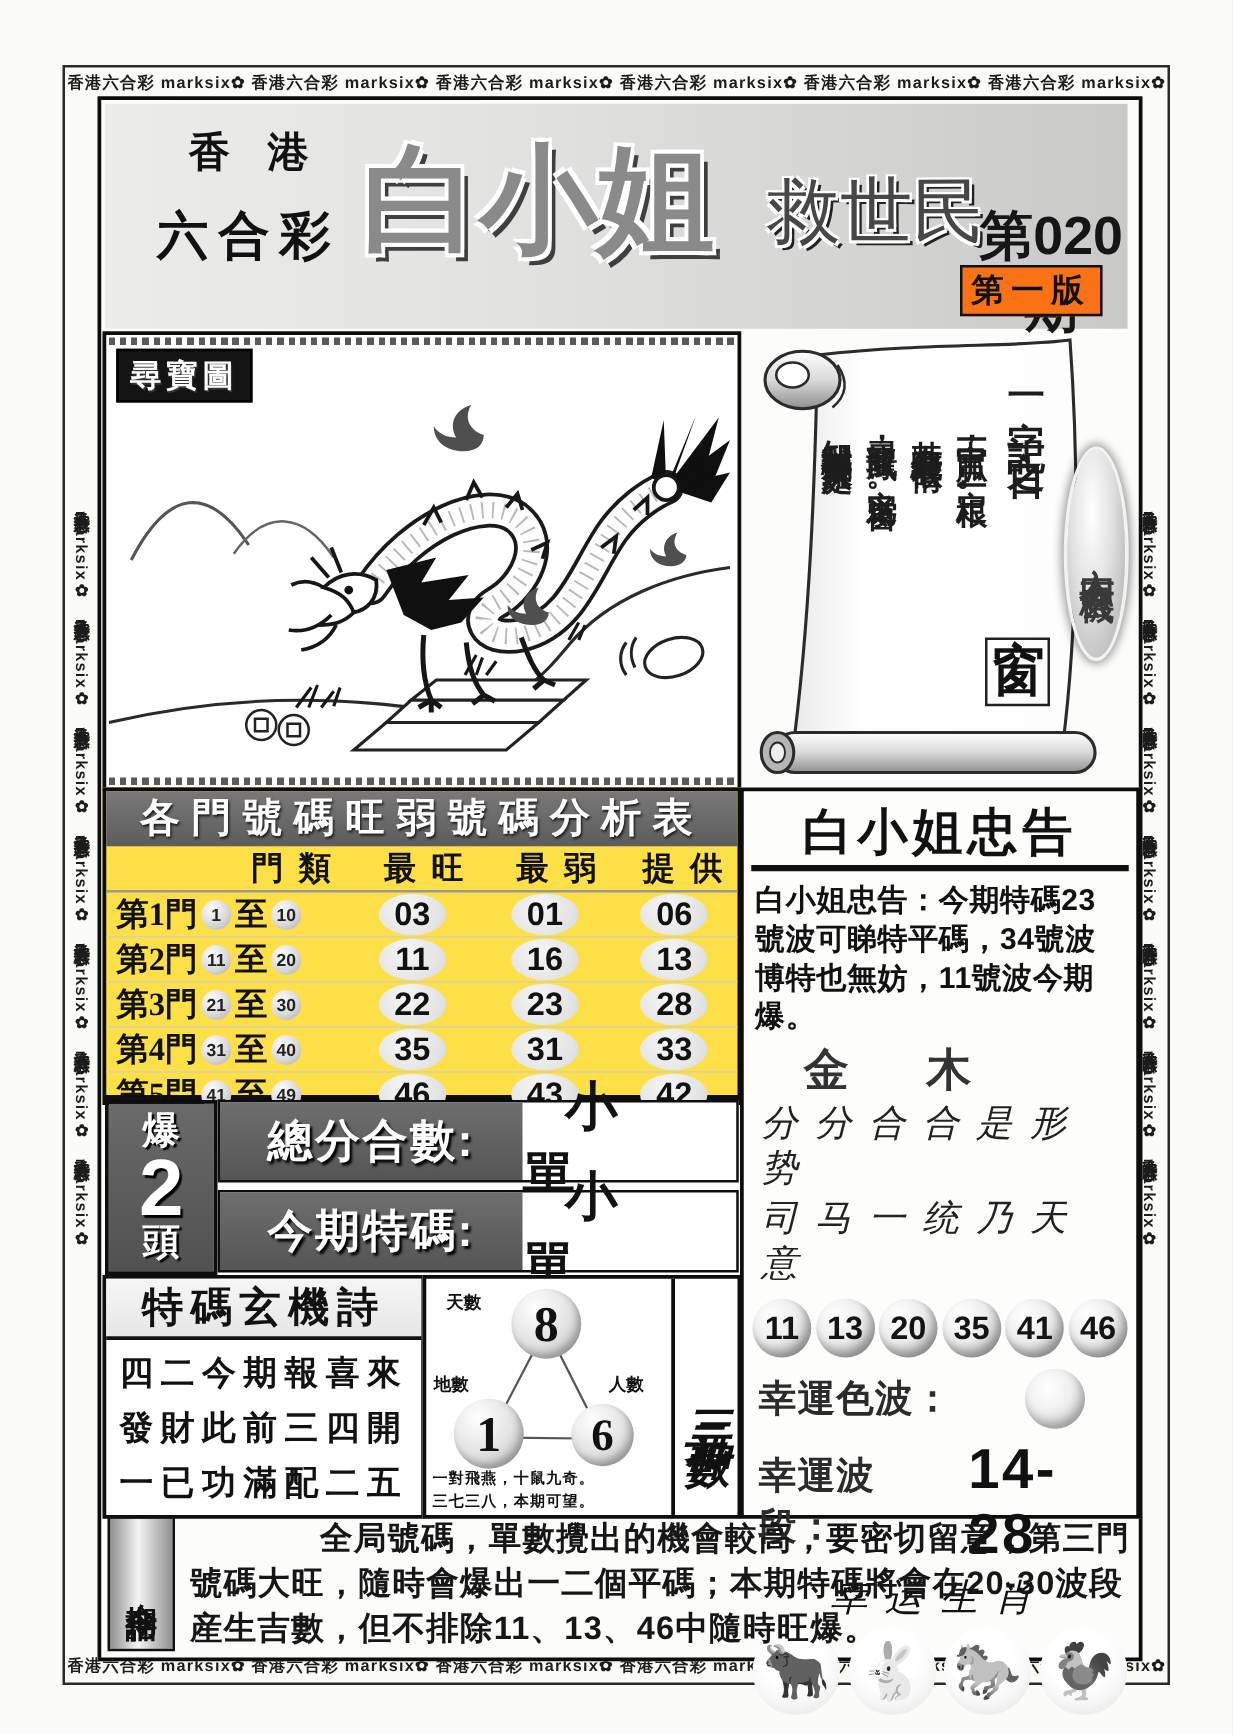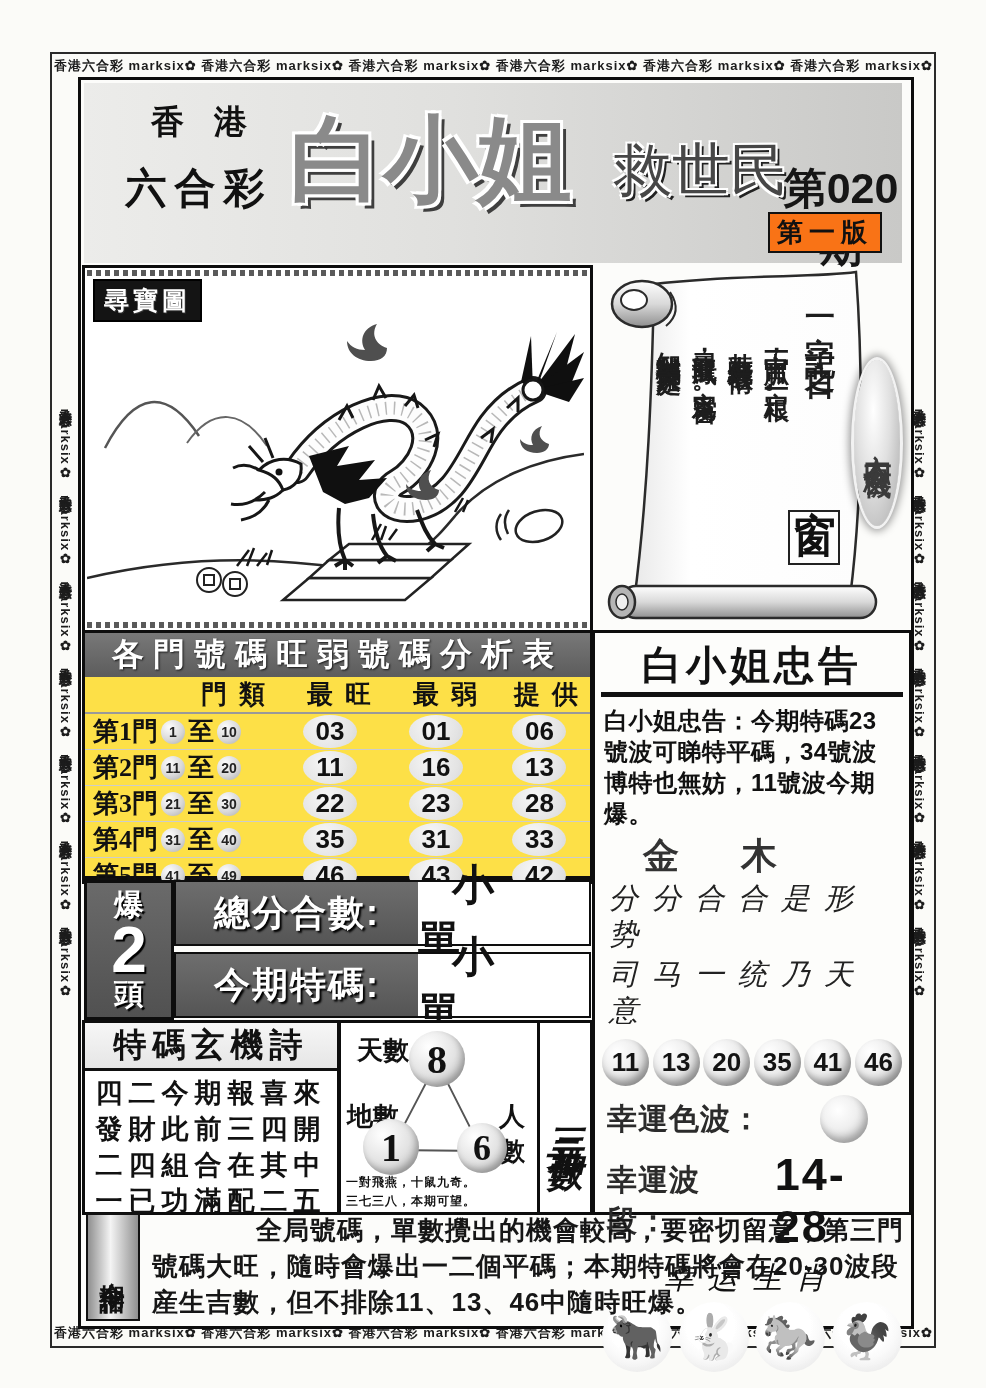--- a/index.html
+++ b/index.html
@@ -81,21 +81,21 @@
         display:flex;flex-direction:column;}
   .p-title{height:46px;display:flex;align-items:center;justify-content:center;font-size:33px;font-weight:bold;
            letter-spacing:6px;border-bottom:3px solid #111;background:linear-gradient(#f6f6f6,#e6e6e6);}
   .p-lines{flex:1;display:flex;flex-direction:column;justify-content:space-around;padding:4px 8px;}
   .p-line{font-size:27px;font-weight:bold;letter-spacing:6px;text-align:center;
           font-family:"Liberation Serif",serif;white-space:nowrap;}
   
   .sanyuan{left:338px;top:1020px;width:249px;height:189px;border:3px solid #0d0d0d;background:#fff;display:flex;}
   .tri-zone{position:relative;flex:1;}
   .tri-lines{position:absolute;left:0;top:0;width:100%;height:100%;}
-  .tri-label{position:absolute;font-size:26px;font-weight:bold;font-family:"Liberation Serif",serif;text-align:center;}
+  .tri-label{position:absolute;font-size:14px;font-weight:bold;font-family:"Liberation Serif",serif;text-align:center;}
   .tri-ball{position:absolute;border-radius:50%;display:flex;align-items:center;justify-content:center;
             font-weight:bold;font-family:"Liberation Serif",serif;
             background:radial-gradient(circle at 35% 28%,#fff,#e3e3e3 50%,#b3b3b3);
             box-shadow:inset -3px -4px 6px rgba(0,0,0,.25);}
   .ball-sky{left:68px;top:8px;width:56px;height:56px;font-size:40px;}
   .ball-earth{left:22px;top:96px;width:56px;height:56px;font-size:40px;}
   .ball-man{left:116px;top:100px;width:50px;height:50px;font-size:36px;}
   .s-verse{position:absolute;left:5px;right:2px;font-size:12px;font-weight:bold;
            font-family:"Liberation Serif",serif;white-space:nowrap;letter-spacing:1px;}
   .sv1{bottom:21px;} .sv2{bottom:2px;}
@@ -332,21 +332,20 @@
   <div class="burst-row" style="top:952px;">
     <div class="lab">今期特碼:</div>
     <div class="val">小單</div>
   </div>
 
   <div class="abs poem">
     <div class="p-title">特碼玄機詩</div>
     <div class="p-lines">
       <div class="p-line">四二今期報喜來</div>
       <div class="p-line">發財此前三四開</div>
-      <div class="p-line">二四組合在其中</div>
       <div class="p-line">一已功滿配二五</div>
     </div>
   </div>
 
   <div class="abs sanyuan">
     <div class="tri-zone">
       <svg class="tri-lines" viewBox="0 0 196 183">
         <path d="M96,36 L50,124 M96,36 L141,125 M50,124 L141,125" fill="none" stroke="#555" stroke-width="1.8"></path>
       </svg>
       <div class="tri-label" style="left:16px;top:10px;">天數</div>

